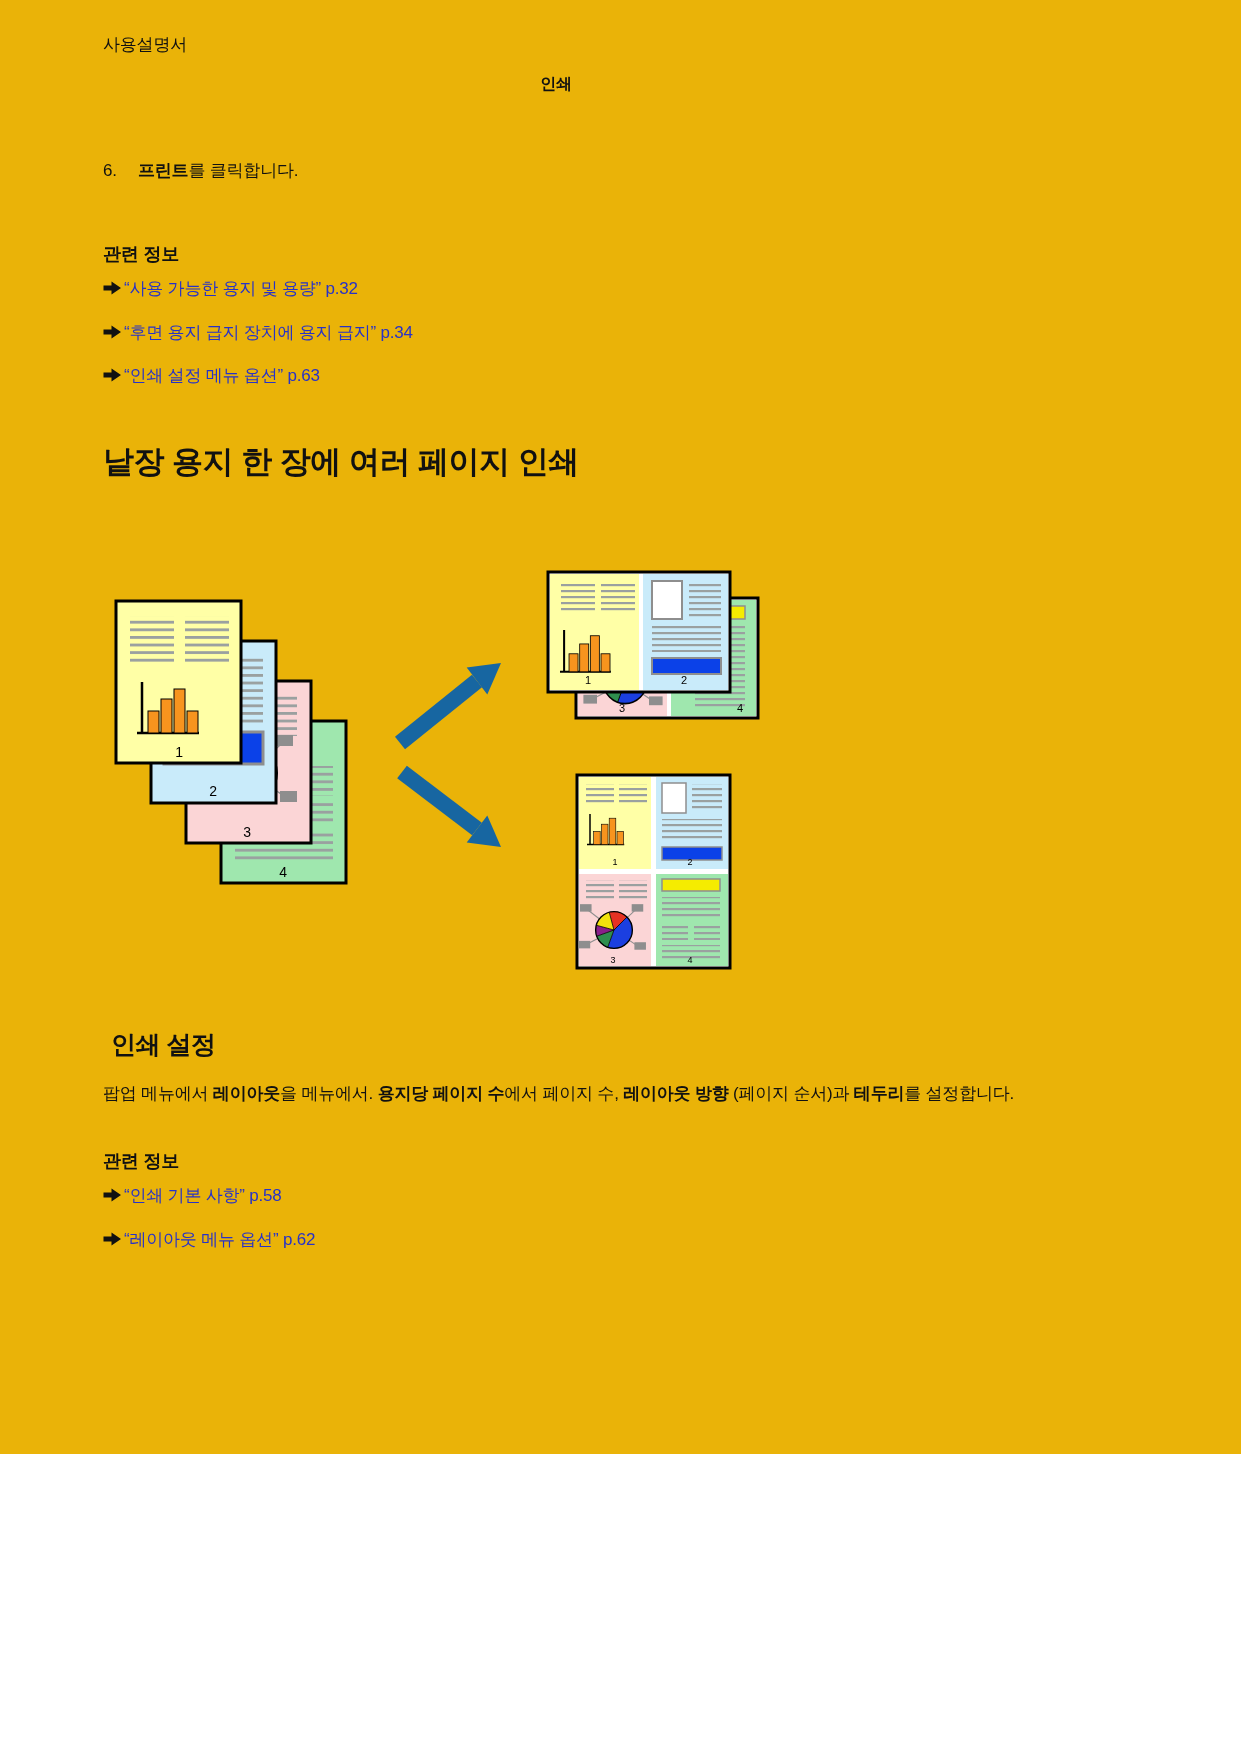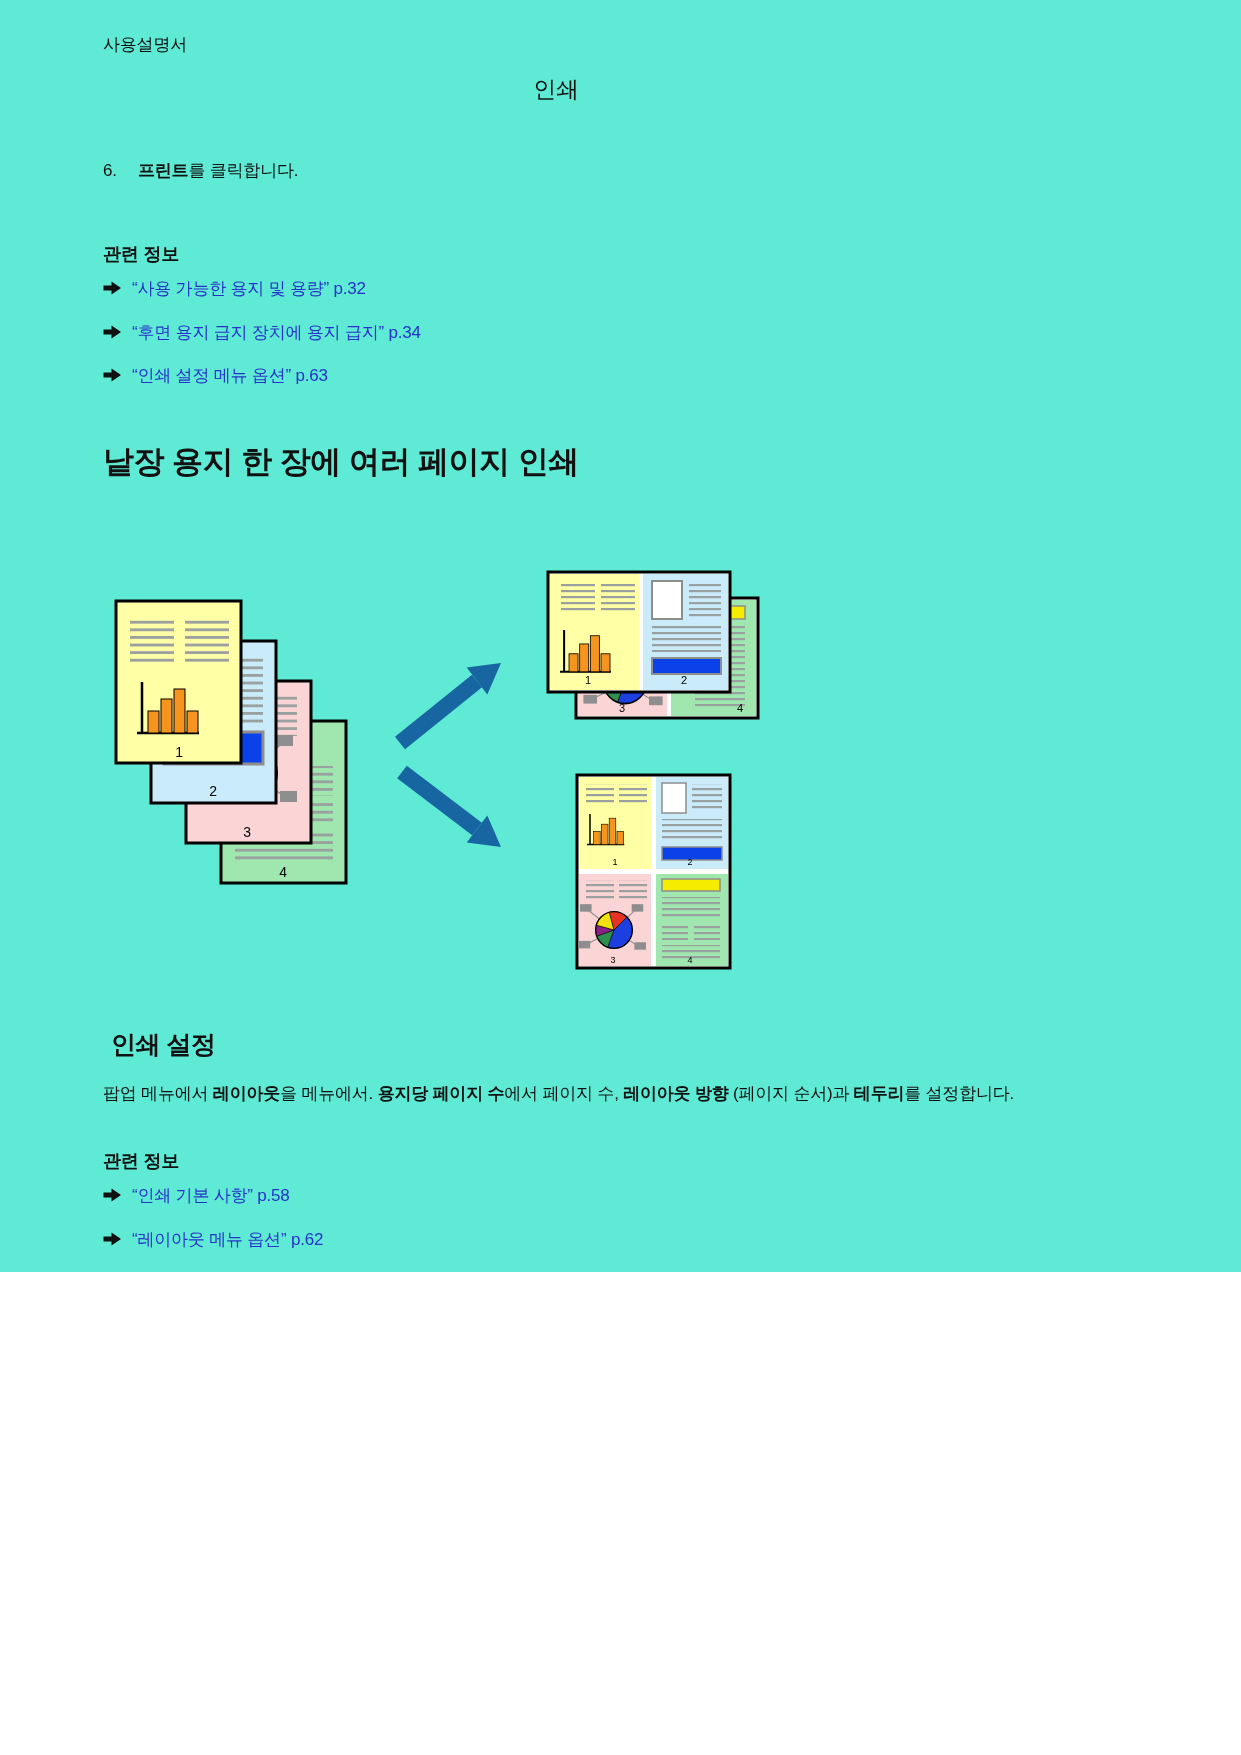--- a/index.html
+++ b/index.html
@@ -1,27 +1,27 @@
 <!DOCTYPE html>
 <html><head>
 <meta charset="utf-8">
 <style>
   html,body{margin:0;padding:0;background:#ffffff;}
   .page{
-    position:relative;width:1241px;height:1272px;background:#5eead4;overflow:hidden;
+    position:relative;width:1241px;height:1454px;background:#eab308;overflow:hidden;
     font-family:"Liberation Sans","DejaVu Sans",sans-serif;color:#111;
     letter-spacing:-0.2px;
   }
   .abs{position:absolute;}
   .running-left{left:103px;top:33px;font-size:17px;}
-  .running-center{left:0;top:74px;width:1112px;text-align:center;font-size:23px;font-weight:400;}
+  .running-center{left:0;top:74px;width:1112px;text-align:center;font-size:16px;font-weight:700;}
   .step{left:103px;top:159px;font-size:17px;}
   .step .num{display:inline-block;width:35px;}
   .rel-title{left:103px;font-size:18px;font-weight:700;}
-  .link-row{left:103px;display:flex;align-items:center;gap:10px;height:22px;}
+  .link-row{left:103px;display:flex;align-items:center;gap:2px;height:22px;}
   .link-arrow{width:19px;height:14px;flex:0 0 auto;}
   .link-arrow path{fill:#111;}
   .link-text{font-size:17px;color:#2732C8;text-decoration:none;cursor:pointer;}
   h1.sect{left:103px;top:441px;margin:0;font-size:31px;font-weight:700;letter-spacing:-0.5px;}
   h2.sect{left:103px;top:1020px;margin:8px;font-size:25px;font-weight:700;letter-spacing:-0.5px;}
   .body-text{left:103px;font-size:17px;white-space:nowrap;}
   .b{font-weight:700;margin-top:27px;}
   .footer-num{left:0;top:1678px;width:1112px;text-align:center;font-size:17px;font-weight:700;}
   .illus{position:absolute;left:95px;top:560px;}
   .lbl{font-family:"Liberation Sans","DejaVu Sans",sans-serif;fill:#000;text-anchor:middle;}

